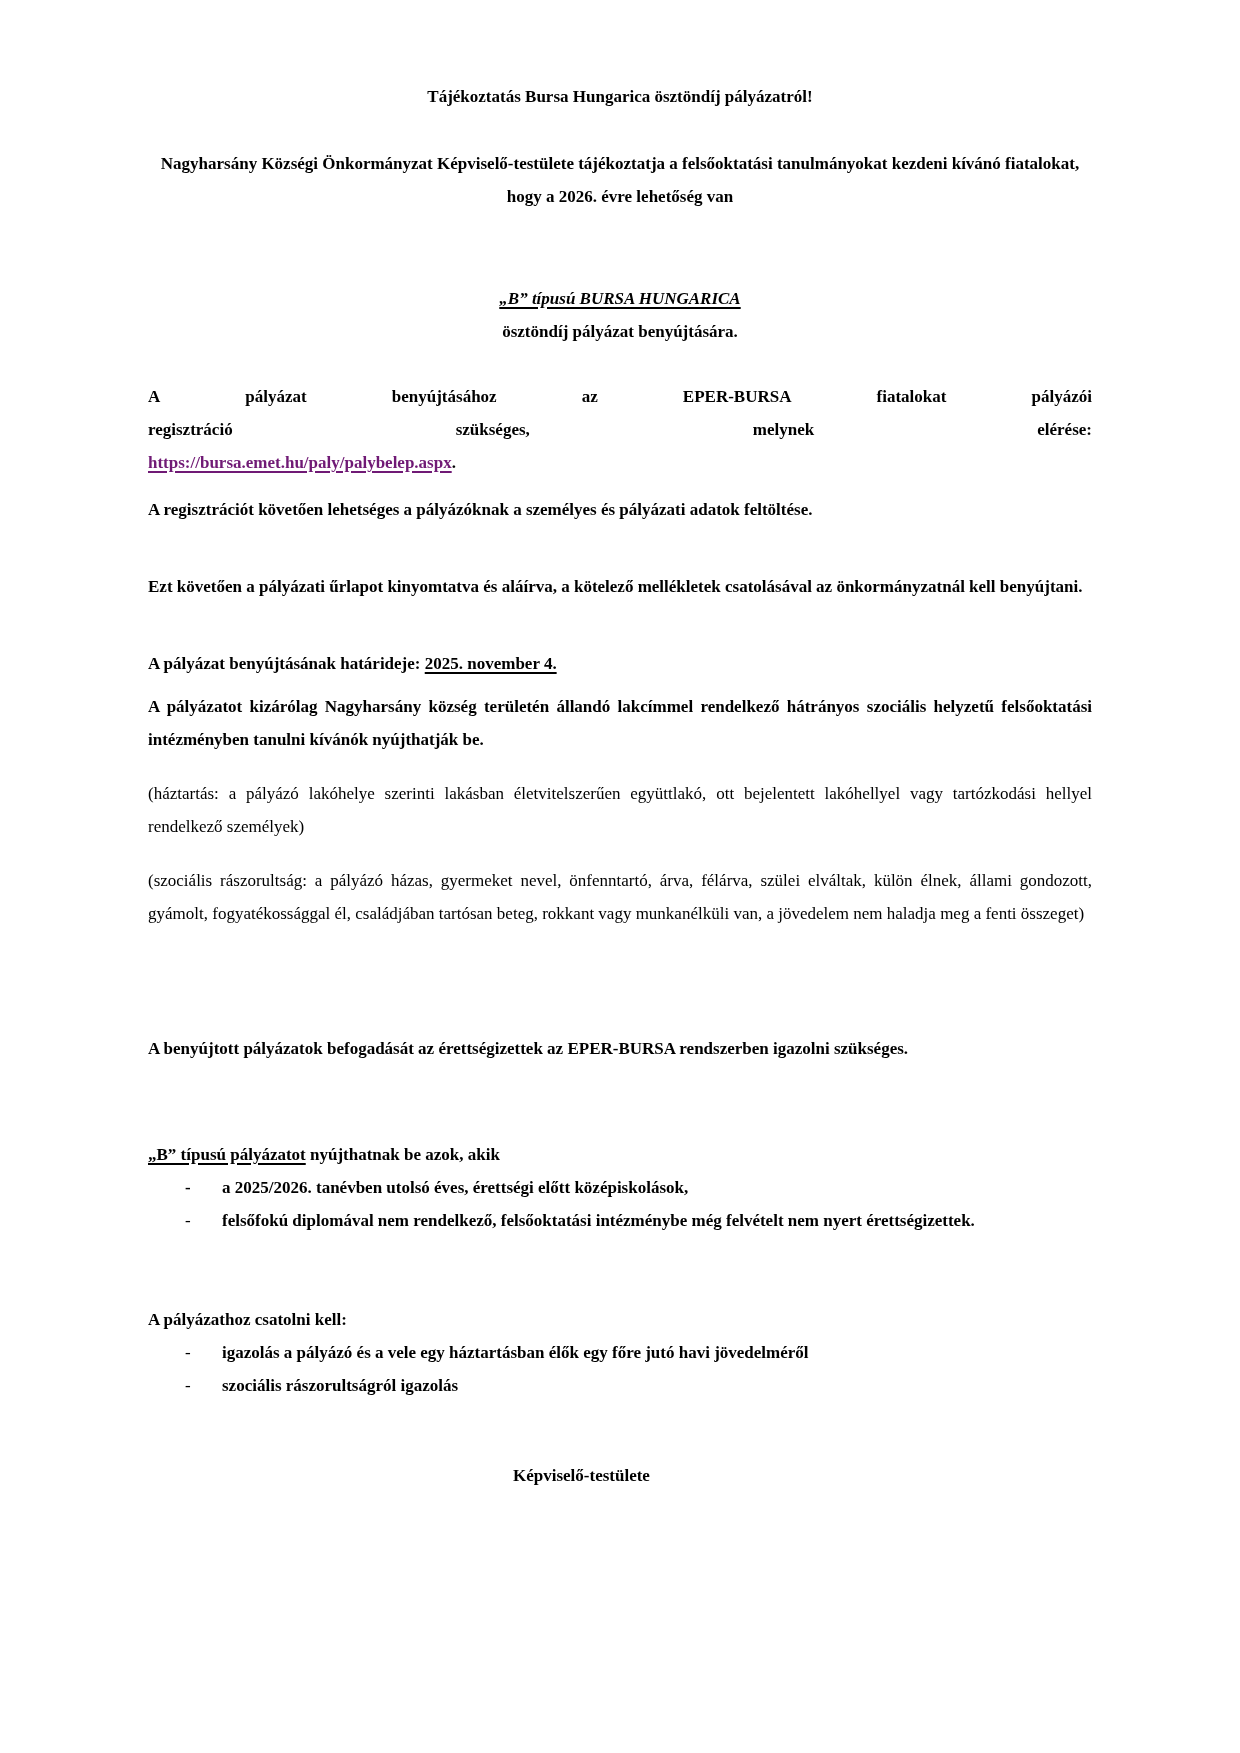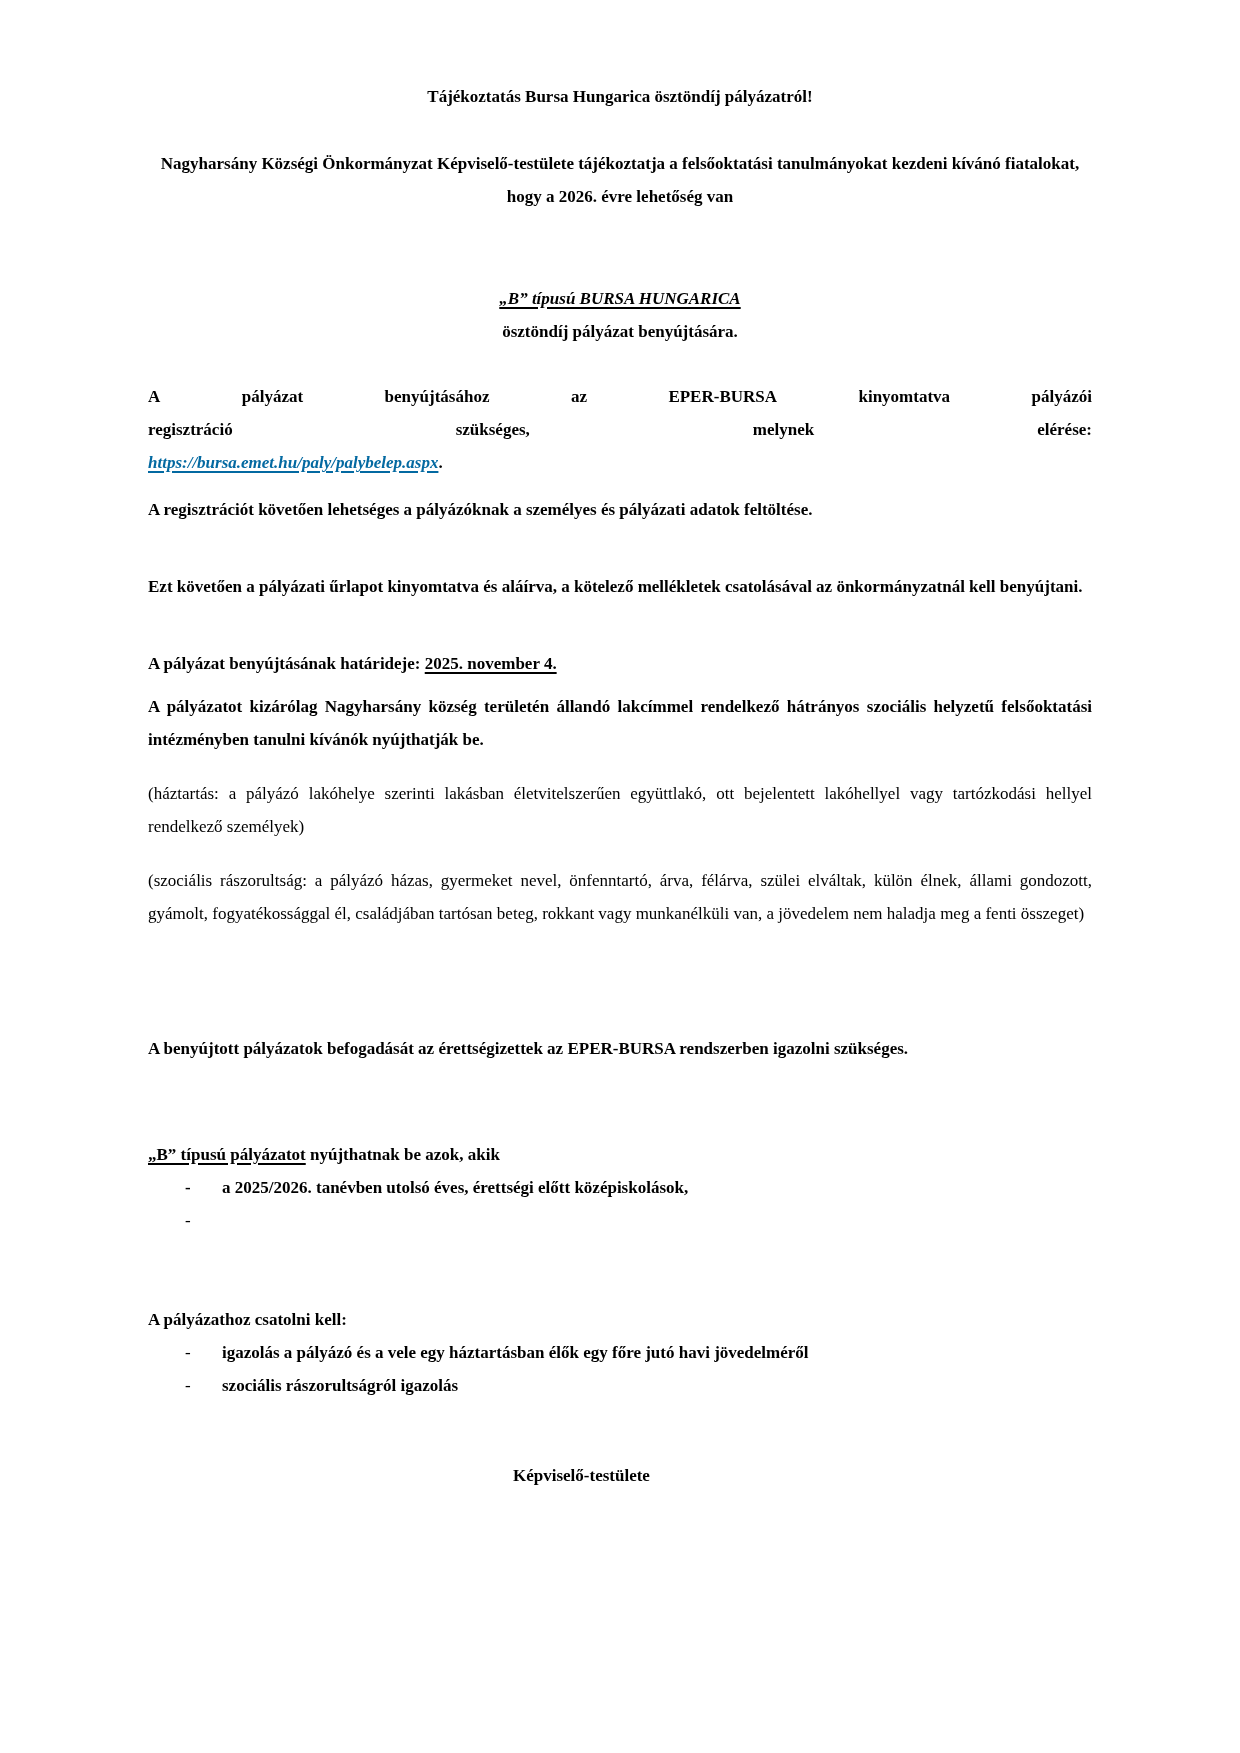--- a/index.html
+++ b/index.html
@@ -41,22 +41,21 @@
     #p-who { position: absolute; top: 1138px; left: 0; width: 944px; }
     #p-attach { position: absolute; top: 1303px; left: 0; width: 944px; }
     #signature { position: absolute; top: 1459px; left: 365px; width: 560px; }
 
     .justline {
       display: flex;
       justify-content: space-between;
       width: 944px;
     }
     .link {
-      color: #0369a1;
-      font-style: italic;
+      color: #701a75;
       text-decoration: underline;
       text-decoration-thickness: 2px;
       text-underline-offset: 3px;
       margin-top: 9px;
     }
     ul.dash {
       list-style: none;
       margin: 0;
       padding: 0;
     }
@@ -90,21 +89,21 @@
     <div><span>ösztöndíj pályázat benyújtására.</span></div>
   </div>
 
   <div id="p-reg" class="bold fs">
     <div class="justline">
       <span>A</span>
       <span>pályázat</span>
       <span>benyújtásához</span>
       <span>az</span>
       <span>EPER-BURSA</span>
-      <span>kinyomtatva</span>
+      <span>fiatalokat</span>
       <span>pályázói</span>
     </div>
     <div class="justline">
       <span>regisztráció</span>
       <span>szükséges,</span>
       <span>melynek</span>
       <span>elérése:</span>
     </div>
     <div>
       <a class="link">https://bursa.emet.hu/paly/palybelep.aspx</a><span>.</span>
@@ -143,20 +142,21 @@
     <div>
       <span class="u">„B” típusú pályázatot</span><span> nyújthatnak be azok, akik</span>
     </div>
     <ul class="dash">
       <li>
         <span class="dash-mark dash-bold">-</span>
         <span>a 2025/2026. tanévben utolsó éves, érettségi előtt középiskolások,</span>
       </li>
       <li class="justify">
         <span class="dash-mark dash-normal">-</span>
+        <span>felsőfokú diplomával nem rendelkező, felsőoktatási intézménybe még felvételt nem nyert érettségizettek.</span>
       </li>
     </ul>
   </div>
 
   <div id="p-attach" class="bold fs">
     <div>A pályázathoz csatolni kell:</div>
     <ul class="dash">
       <li class="justify">
         <span class="dash-mark dash-normal">-</span>
         <span>igazolás a pályázó és a vele egy háztartásban élők egy főre jutó havi jövedelméről</span>

